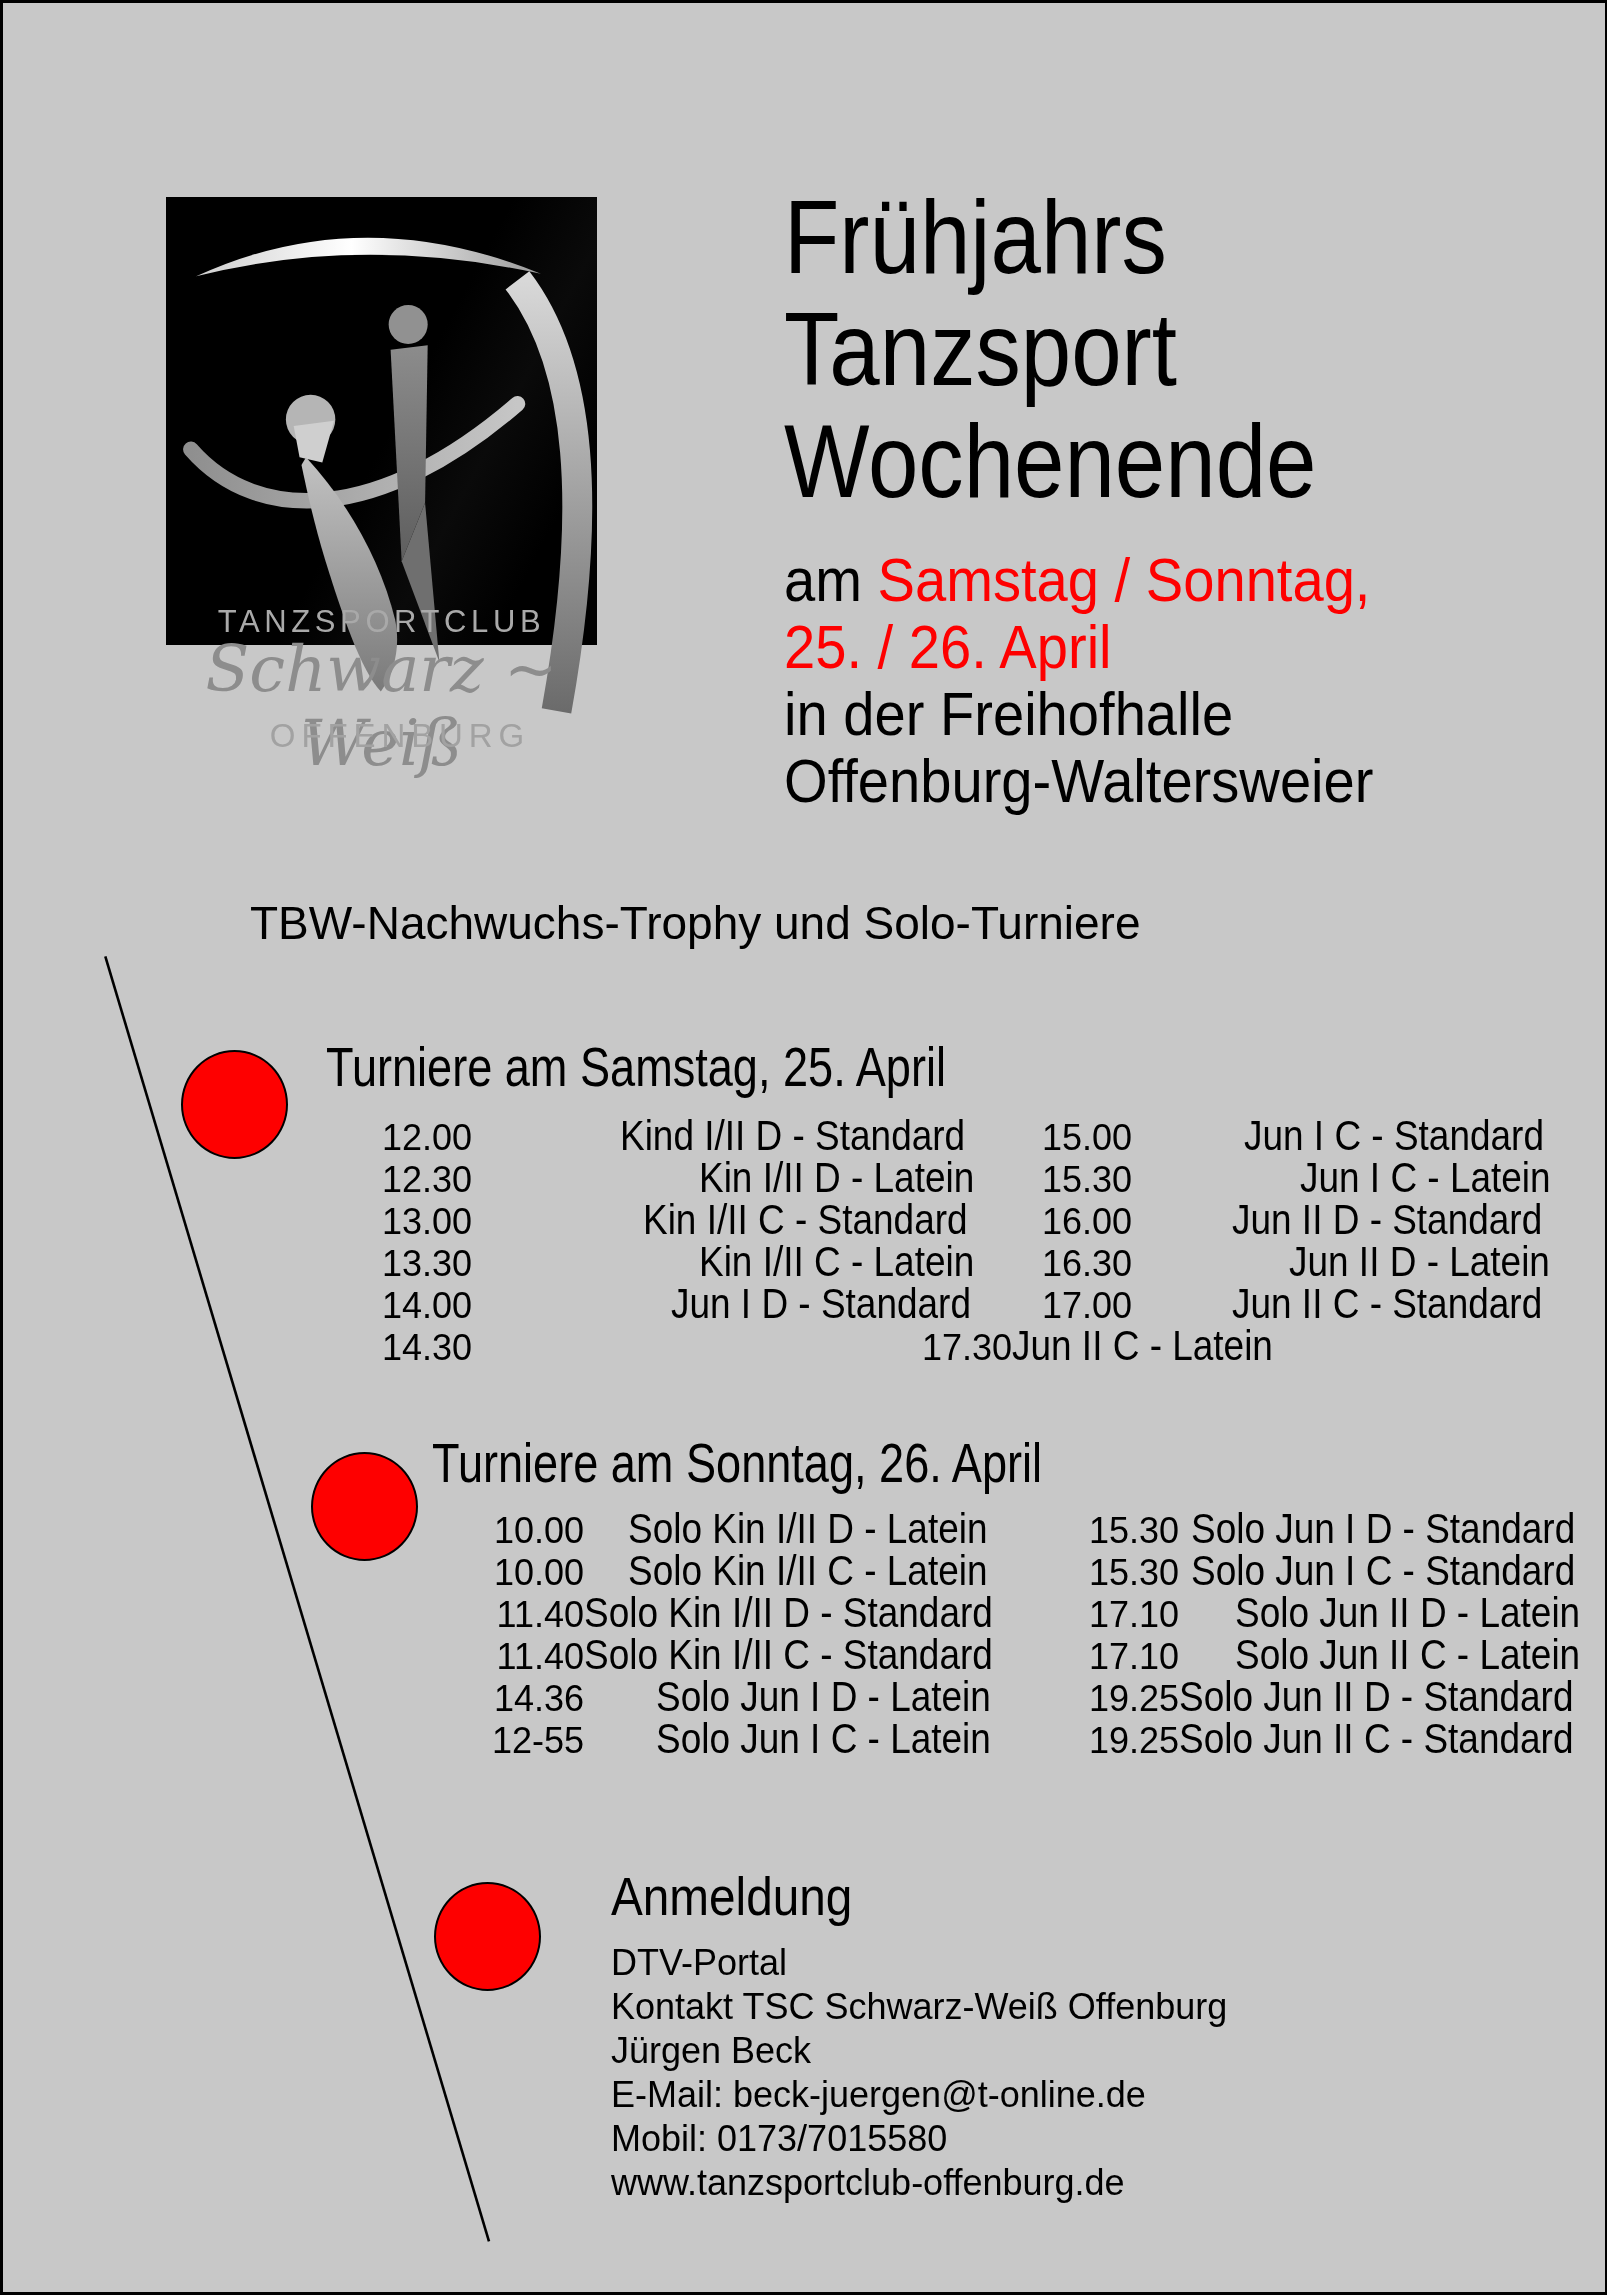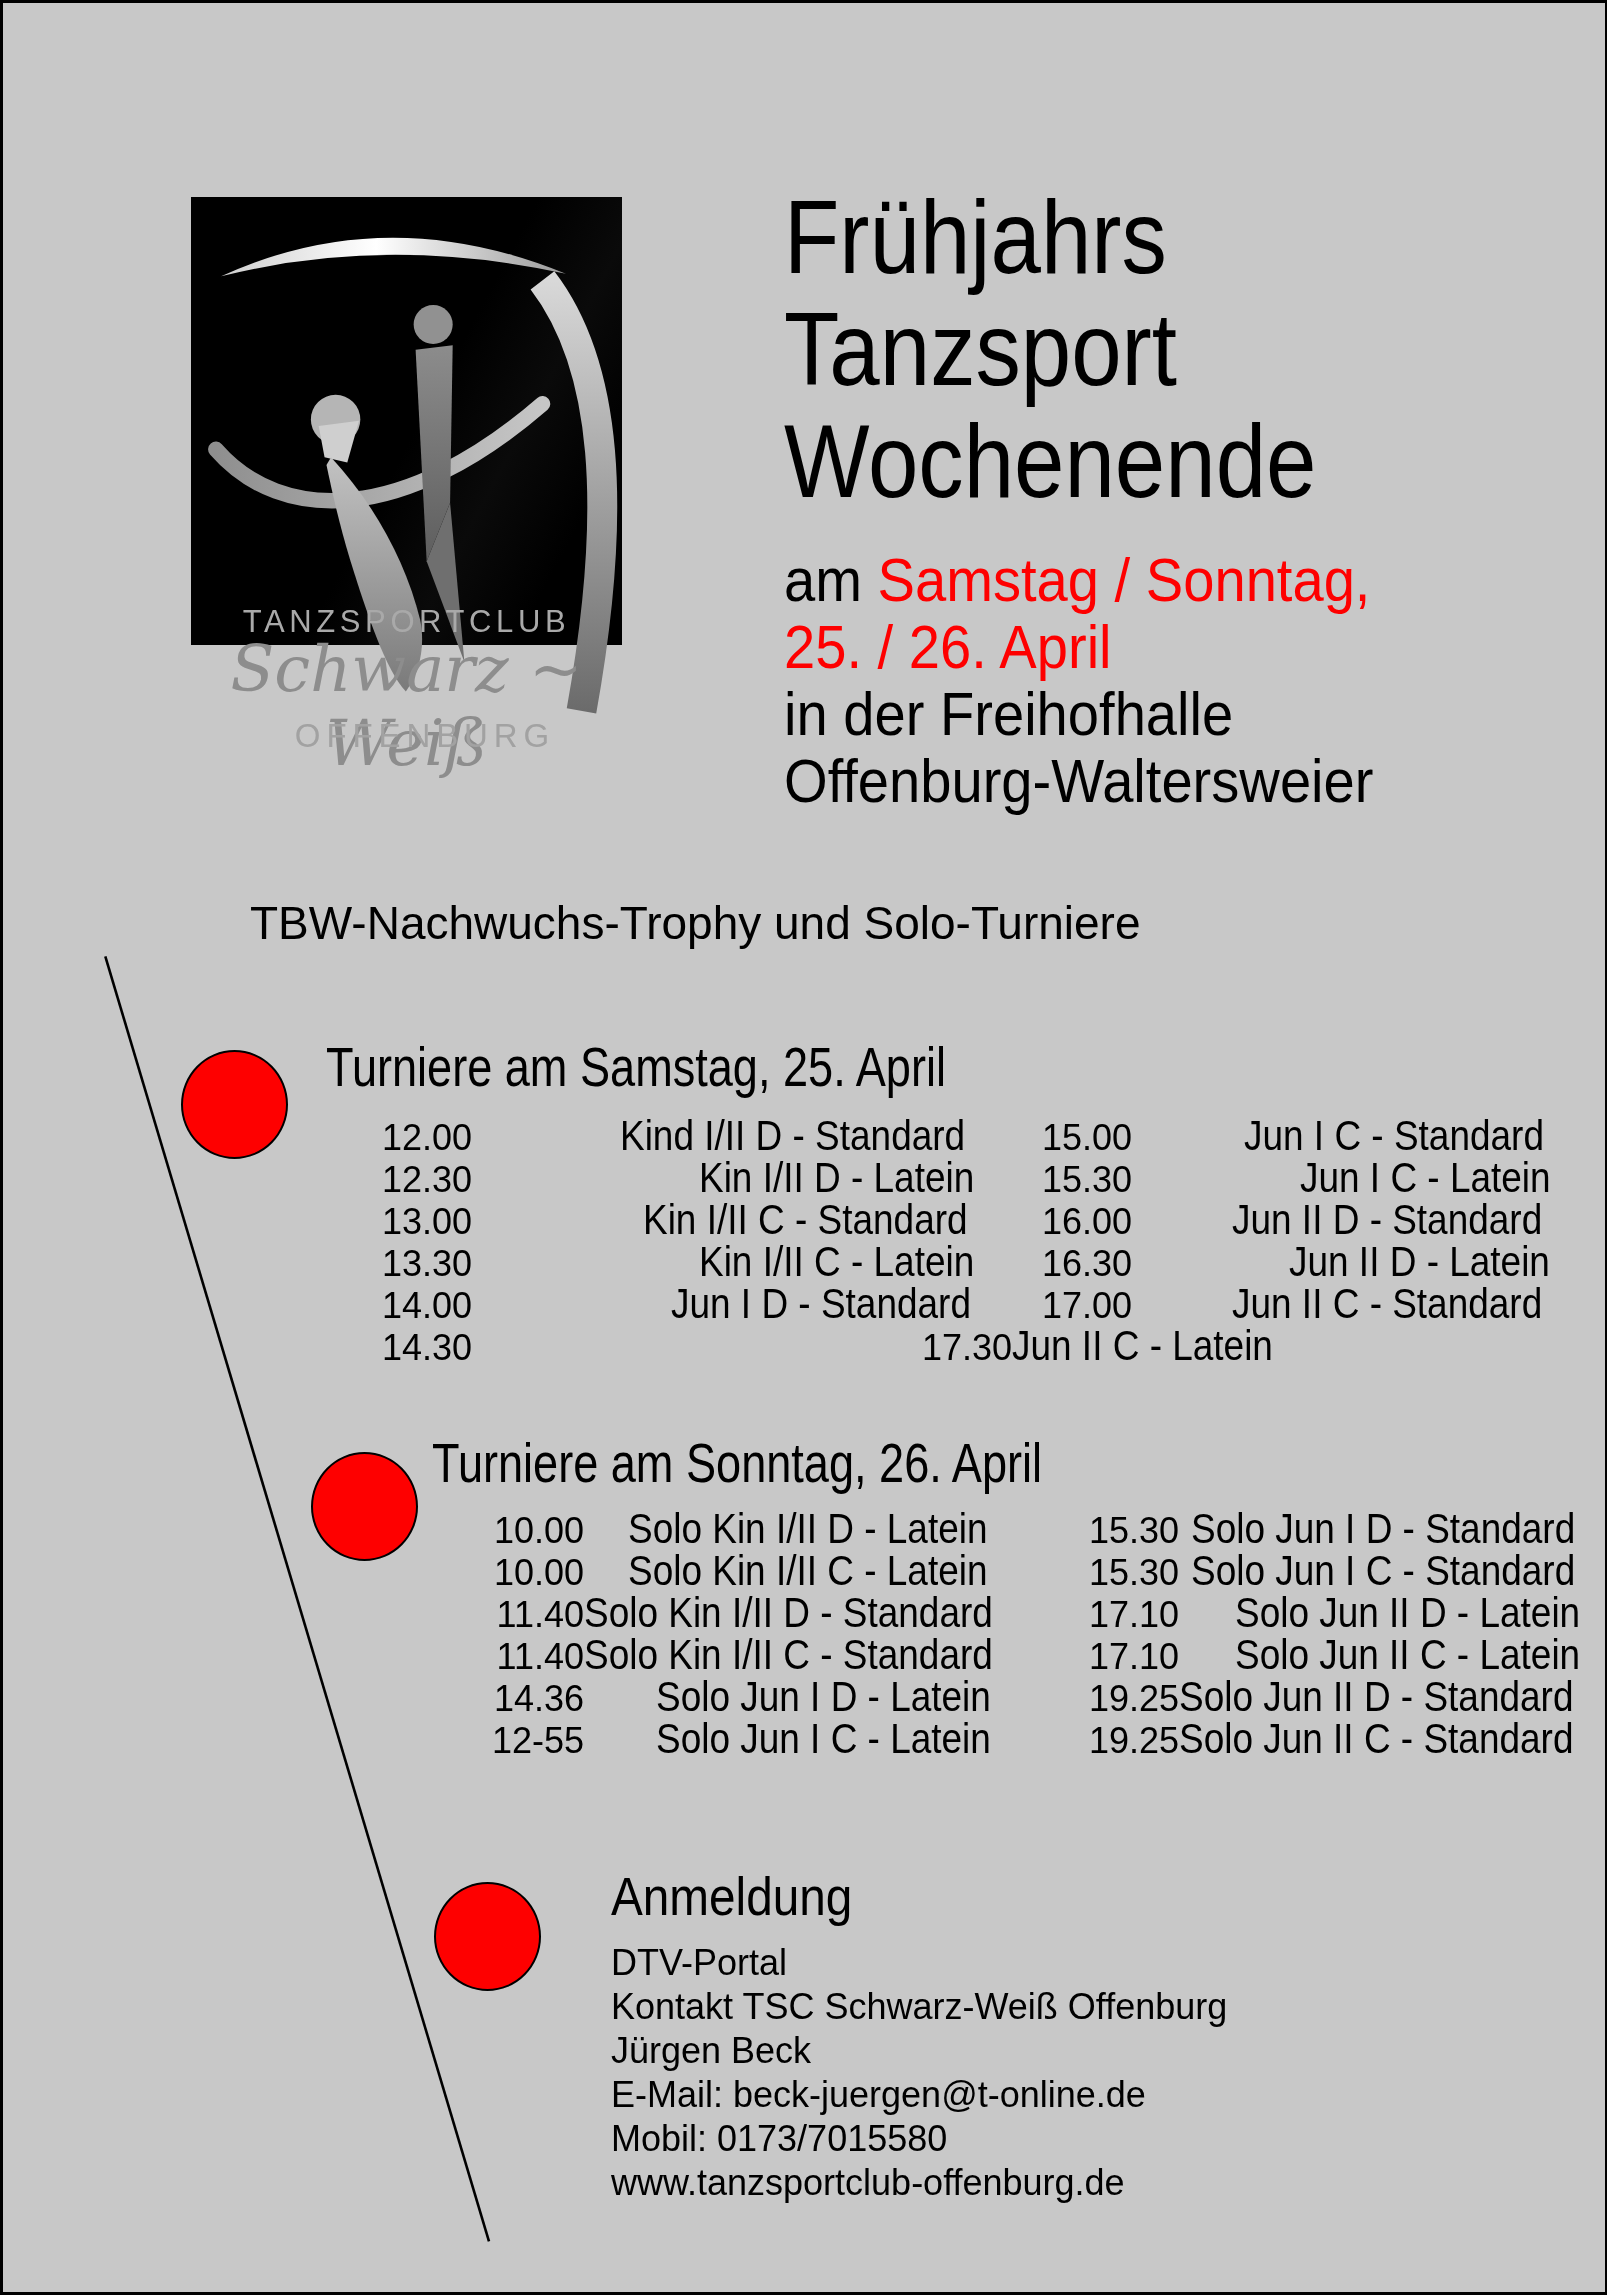--- a/index.html
+++ b/index.html
@@ -8,21 +8,21 @@
     background:#c8c8c8;border:3.3px solid #000;overflow:hidden;
     font-family:"Liberation Sans","DejaVu Sans",sans-serif;color:#000;
   }
   .abs{position:absolute;}
   .nw{white-space:nowrap;}
 
   
   .diag{position:absolute;left:0;top:0;width:1608px;height:2295px;pointer-events:none;}
 
   
-  .logo{left:188px;top:194px;width:431px;height:448px;background:linear-gradient(118deg,#000 52%,#0a0a0a 68%,#000 84%);}
+  .logo{left:163px;top:194px;width:431px;height:448px;background:linear-gradient(118deg,#000 52%,#0a0a0a 68%,#000 84%);}
   .logo svg{position:absolute;left:0;top:0;}
   .logo-type{position:absolute;left:0;right:0;top:407px;text-align:center;font-size:31px;letter-spacing:4.6px;color:#a9a9a9;}
   .logo-script{position:absolute;left:0;right:0;top:435px;text-align:center;font-family:"DejaVu Serif","Liberation Serif",serif;font-style:italic;font-size:64px;color:#8d8d8d;}
   .logo-city{position:absolute;left:0;right:0;top:520px;text-align:center;font-size:33px;letter-spacing:5.9px;color:#a2a2a2;margin-left:37px;}
 
   
   .title{left:781px;top:179px;font-size:103px;line-height:112px;transform:scaleX(0.88);transform-origin:0 0;}
   
   .subtitle{left:781px;top:544px;font-size:61px;line-height:67px;transform:scaleX(0.92);transform-origin:0 0;}
   .red{color:var(--accent-red,#fe0000);}

